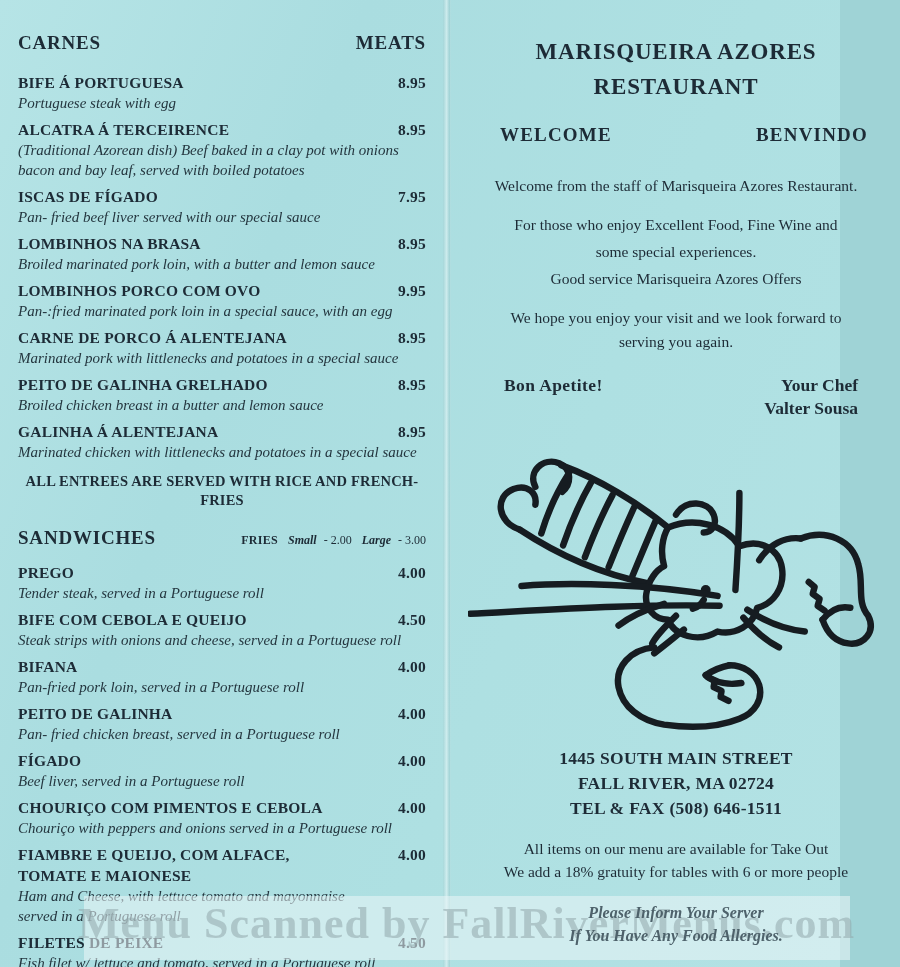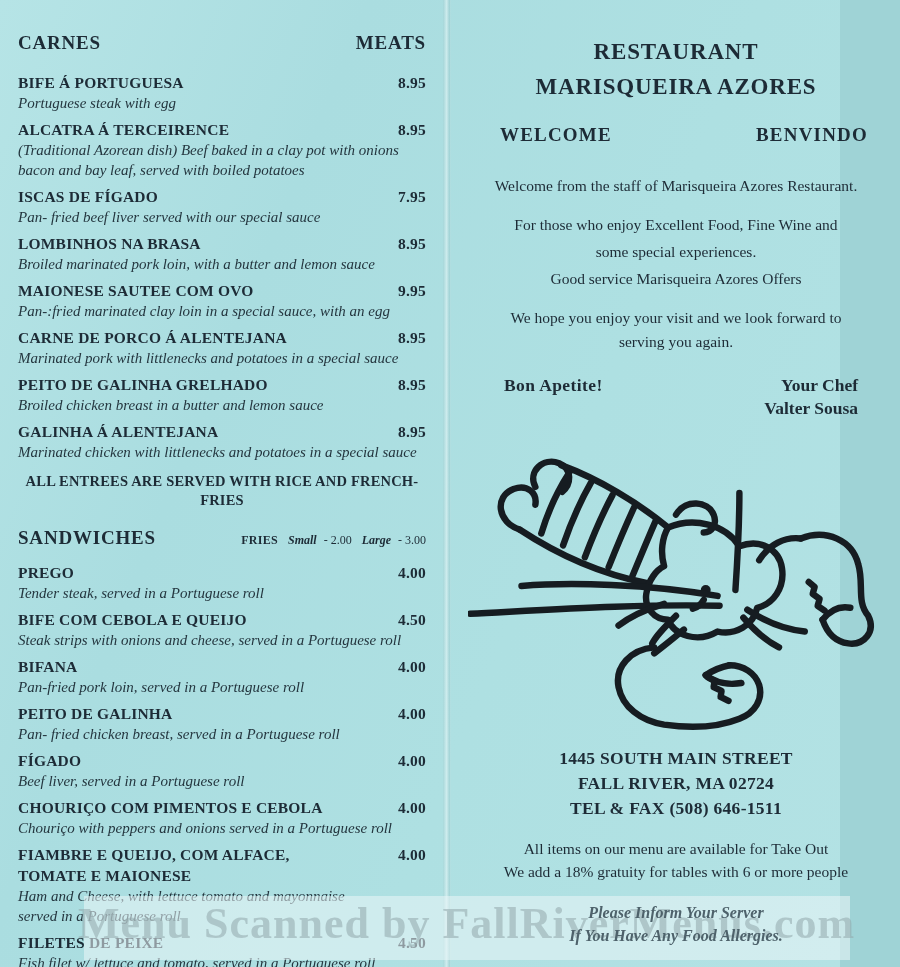--- a/index.html
+++ b/index.html
@@ -92,24 +92,24 @@
     <div class="mi">
       <div class="mi-head">
         <span>LOMBINHOS NA BRASA</span>
         <span>8.95</span>
       </div>
       <div class="mi-desc">Broiled marinated pork loin, with a butter and lemon sauce</div>
     </div>
 
     <div class="mi">
       <div class="mi-head">
-        <span>MAIONESE SAUTEE COM OVO</span>
+        <span>LOMBINHOS PORCO COM OVO</span>
         <span>9.95</span>
       </div>
-      <div class="mi-desc">Pan-:fried marinated clay loin in a special sauce, with an egg</div>
+      <div class="mi-desc">Pan-:fried marinated pork loin in a special sauce, with an egg</div>
     </div>
 
     <div class="mi">
       <div class="mi-head">
         <span>CARNE DE PORCO Á ALENTEJANA</span>
         <span>8.95</span>
       </div>
       <div class="mi-desc">Marinated pork with littlenecks and potatoes in a special sauce</div>
     </div>
 
@@ -210,22 +210,22 @@
         <span>4.50</span>
       </div>
       <div class="mi-desc">Fish filet w/ lettuce and tomato, served in a Portuguese roll</div>
     </div>
 
   </div>
 
   <div class="col-right">
 
     <div class="title">
+      <div>MARISQUEIRA AZORES</div>
       <div>RESTAURANT</div>
-      <div>MARISQUEIRA AZORES</div>
     </div>
 
     <div class="welcome-row">
       <span>WELCOME</span>
       <span>BENVINDO</span>
     </div>
 
     <div class="p1">Welcome from the staff of Marisqueira Azores Restaurant.</div>
 
     <div class="p2">

